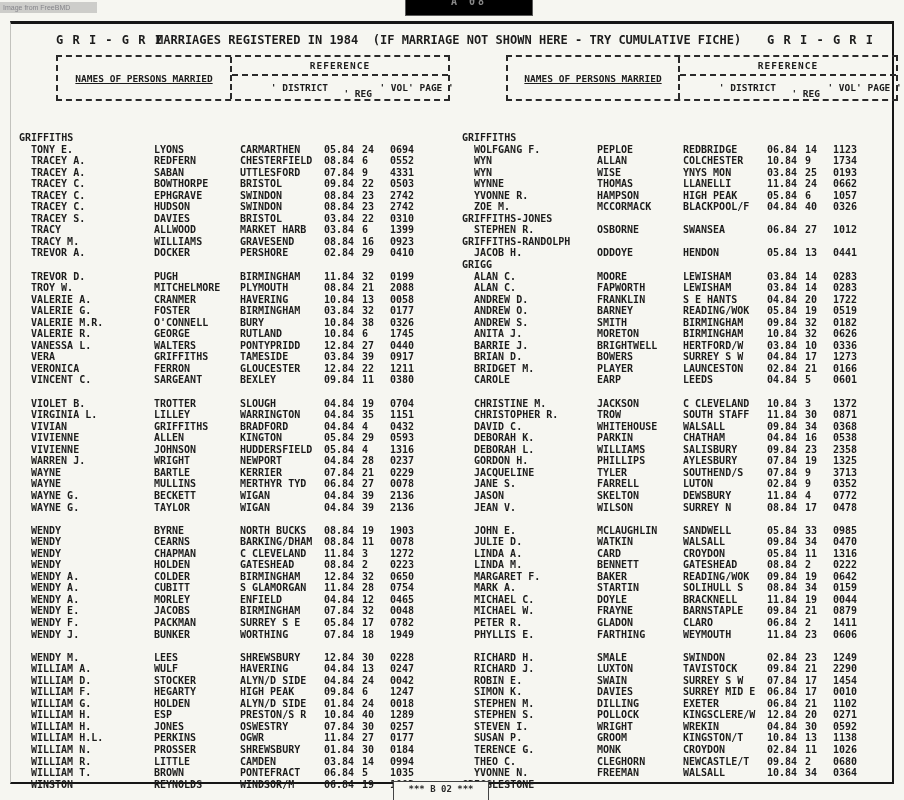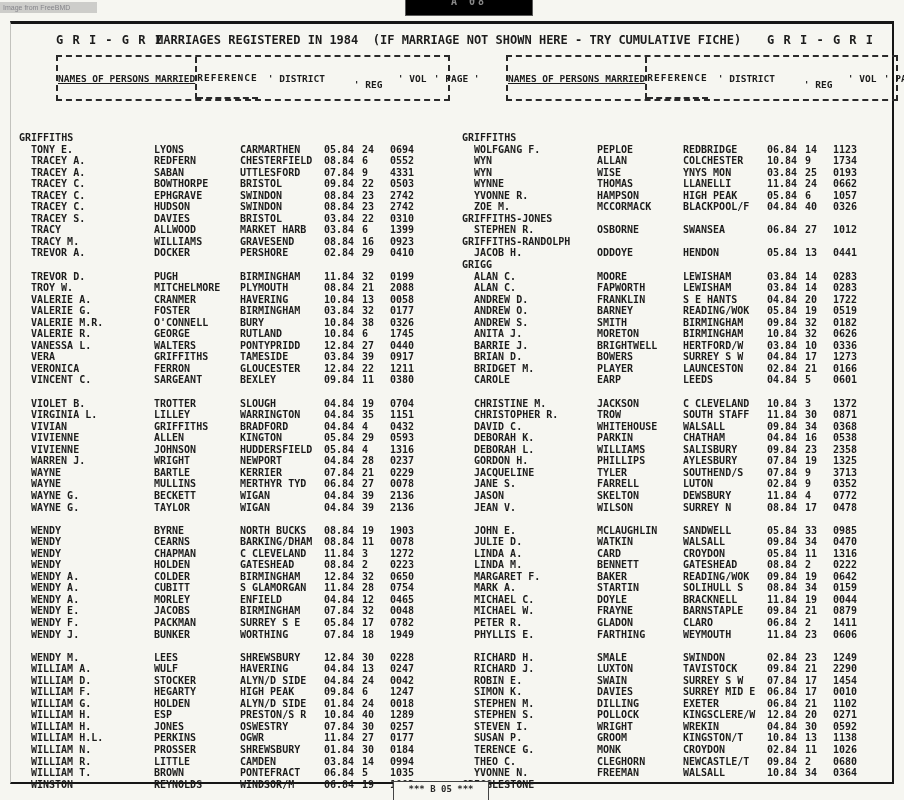--- a/index.html
+++ b/index.html
@@ -36,26 +36,26 @@
   .hdr-box{
     position:absolute;top:31px;height:42px;border:2px dashed #2a2a2a;
     display:flex;font-weight:bold;font-size:9.5px;background:transparent;
   }
   .hdr-box.pos-left{left:45px;width:390px;}
   .hdr-box.pos-right{left:495px;width:388px;}
   .names-cell{
     width:178px;display:flex;align-items:center;justify-content:center;
     border-right:2px dashed #2a2a2a;text-align:left;white-space:pre;text-decoration:underline;
   }
-  .ref-cell{flex:1;display:flex;}
+  .ref-cell{flex:1;display:flex;flex-direction:column;}
   .ref-title{
     flex:1;display:flex;align-items:center;justify-content:center;
     border-bottom:2px dashed #2a2a2a;letter-spacing:1px;
   }
-  .ref-sub{flex:1;display:flex;align-items:center;white-space:pre;}
+  .ref-sub{flex:1;display:flex;align-items:center;white-space:pre;text-align:right;}
   .ref-sub .d{width:96px;padding-left:10px;box-sizing:border-box;}
   .ref-sub .r{width:44px;margin-top:12px;}
   .ref-sub .v{width:36px;}
   .ref-sub .p{width:40px;}
   .ref-sub .d::before,.ref-sub .r::before,.ref-sub .v::before{content:"' ";color:#2a2a2a;}
   .ref-sub .p::before{content:"' ";color:#2a2a2a;}
   .ref-sub .p::after{content:" '";color:#2a2a2a;}
   .col{
     position:absolute;top:75px;font-size:10px;font-weight:bold;line-height:11.55px;
     white-space:pre;
@@ -121,15 +121,15 @@
           <span class="p">PAGE</span>
         </div>
       </div>
     </div>
 
     <div class="col rows-left" id="col-0"><div class="line surname">GRIFFITHS</div><div class="line entry"><span class="cell-name">TONY E.</span><span class="cell-spouse">LYONS</span><span class="cell-district">CARMARTHEN</span><span class="cell-reg">05.84</span><span class="cell-vol">24</span><span class="cell-page">0694</span></div><div class="line entry"><span class="cell-name">TRACEY A.</span><span class="cell-spouse">REDFERN</span><span class="cell-district">CHESTERFIELD</span><span class="cell-reg">08.84</span><span class="cell-vol">6</span><span class="cell-page">0552</span></div><div class="line entry"><span class="cell-name">TRACEY A.</span><span class="cell-spouse">SABAN</span><span class="cell-district">UTTLESFORD</span><span class="cell-reg">07.84</span><span class="cell-vol">9</span><span class="cell-page">4331</span></div><div class="line entry"><span class="cell-name">TRACEY C.</span><span class="cell-spouse">BOWTHORPE</span><span class="cell-district">BRISTOL</span><span class="cell-reg">09.84</span><span class="cell-vol">22</span><span class="cell-page">0503</span></div><div class="line entry"><span class="cell-name">TRACEY C.</span><span class="cell-spouse">EPHGRAVE</span><span class="cell-district">SWINDON</span><span class="cell-reg">08.84</span><span class="cell-vol">23</span><span class="cell-page">2742</span></div><div class="line entry"><span class="cell-name">TRACEY C.</span><span class="cell-spouse">HUDSON</span><span class="cell-district">SWINDON</span><span class="cell-reg">08.84</span><span class="cell-vol">23</span><span class="cell-page">2742</span></div><div class="line entry"><span class="cell-name">TRACEY S.</span><span class="cell-spouse">DAVIES</span><span class="cell-district">BRISTOL</span><span class="cell-reg">03.84</span><span class="cell-vol">22</span><span class="cell-page">0310</span></div><div class="line entry"><span class="cell-name">TRACY</span><span class="cell-spouse">ALLWOOD</span><span class="cell-district">MARKET HARB</span><span class="cell-reg">03.84</span><span class="cell-vol">6</span><span class="cell-page">1399</span></div><div class="line entry"><span class="cell-name">TRACY M.</span><span class="cell-spouse">WILLIAMS</span><span class="cell-district">GRAVESEND</span><span class="cell-reg">08.84</span><span class="cell-vol">16</span><span class="cell-page">0923</span></div><div class="line entry"><span class="cell-name">TREVOR A.</span><span class="cell-spouse">DOCKER</span><span class="cell-district">PERSHORE</span><span class="cell-reg">02.84</span><span class="cell-vol">29</span><span class="cell-page">0410</span></div><div class="line blank"></div><div class="line entry"><span class="cell-name">TREVOR D.</span><span class="cell-spouse">PUGH</span><span class="cell-district">BIRMINGHAM</span><span class="cell-reg">11.84</span><span class="cell-vol">32</span><span class="cell-page">0199</span></div><div class="line entry"><span class="cell-name">TROY W.</span><span class="cell-spouse">MITCHELMORE</span><span class="cell-district">PLYMOUTH</span><span class="cell-reg">08.84</span><span class="cell-vol">21</span><span class="cell-page">2088</span></div><div class="line entry"><span class="cell-name">VALERIE A.</span><span class="cell-spouse">CRANMER</span><span class="cell-district">HAVERING</span><span class="cell-reg">10.84</span><span class="cell-vol">13</span><span class="cell-page">0058</span></div><div class="line entry"><span class="cell-name">VALERIE G.</span><span class="cell-spouse">FOSTER</span><span class="cell-district">BIRMINGHAM</span><span class="cell-reg">03.84</span><span class="cell-vol">32</span><span class="cell-page">0177</span></div><div class="line entry"><span class="cell-name">VALERIE M.R.</span><span class="cell-spouse">O'CONNELL</span><span class="cell-district">BURY</span><span class="cell-reg">10.84</span><span class="cell-vol">38</span><span class="cell-page">0326</span></div><div class="line entry"><span class="cell-name">VALERIE R.</span><span class="cell-spouse">GEORGE</span><span class="cell-district">RUTLAND</span><span class="cell-reg">10.84</span><span class="cell-vol">6</span><span class="cell-page">1745</span></div><div class="line entry"><span class="cell-name">VANESSA L.</span><span class="cell-spouse">WALTERS</span><span class="cell-district">PONTYPRIDD</span><span class="cell-reg">12.84</span><span class="cell-vol">27</span><span class="cell-page">0440</span></div><div class="line entry"><span class="cell-name">VERA</span><span class="cell-spouse">GRIFFITHS</span><span class="cell-district">TAMESIDE</span><span class="cell-reg">03.84</span><span class="cell-vol">39</span><span class="cell-page">0917</span></div><div class="line entry"><span class="cell-name">VERONICA</span><span class="cell-spouse">FERRON</span><span class="cell-district">GLOUCESTER</span><span class="cell-reg">12.84</span><span class="cell-vol">22</span><span class="cell-page">1211</span></div><div class="line entry"><span class="cell-name">VINCENT C.</span><span class="cell-spouse">SARGEANT</span><span class="cell-district">BEXLEY</span><span class="cell-reg">09.84</span><span class="cell-vol">11</span><span class="cell-page">0380</span></div><div class="line blank"></div><div class="line entry"><span class="cell-name">VIOLET B.</span><span class="cell-spouse">TROTTER</span><span class="cell-district">SLOUGH</span><span class="cell-reg">04.84</span><span class="cell-vol">19</span><span class="cell-page">0704</span></div><div class="line entry"><span class="cell-name">VIRGINIA L.</span><span class="cell-spouse">LILLEY</span><span class="cell-district">WARRINGTON</span><span class="cell-reg">04.84</span><span class="cell-vol">35</span><span class="cell-page">1151</span></div><div class="line entry"><span class="cell-name">VIVIAN</span><span class="cell-spouse">GRIFFITHS</span><span class="cell-district">BRADFORD</span><span class="cell-reg">04.84</span><span class="cell-vol">4</span><span class="cell-page">0432</span></div><div class="line entry"><span class="cell-name">VIVIENNE</span><span class="cell-spouse">ALLEN</span><span class="cell-district">KINGTON</span><span class="cell-reg">05.84</span><span class="cell-vol">29</span><span class="cell-page">0593</span></div><div class="line entry"><span class="cell-name">VIVIENNE</span><span class="cell-spouse">JOHNSON</span><span class="cell-district">HUDDERSFIELD</span><span class="cell-reg">05.84</span><span class="cell-vol">4</span><span class="cell-page">1316</span></div><div class="line entry"><span class="cell-name">WARREN J.</span><span class="cell-spouse">WRIGHT</span><span class="cell-district">NEWPORT</span><span class="cell-reg">04.84</span><span class="cell-vol">28</span><span class="cell-page">0237</span></div><div class="line entry"><span class="cell-name">WAYNE</span><span class="cell-spouse">BARTLE</span><span class="cell-district">KERRIER</span><span class="cell-reg">07.84</span><span class="cell-vol">21</span><span class="cell-page">0229</span></div><div class="line entry"><span class="cell-name">WAYNE</span><span class="cell-spouse">MULLINS</span><span class="cell-district">MERTHYR TYD</span><span class="cell-reg">06.84</span><span class="cell-vol">27</span><span class="cell-page">0078</span></div><div class="line entry"><span class="cell-name">WAYNE G.</span><span class="cell-spouse">BECKETT</span><span class="cell-district">WIGAN</span><span class="cell-reg">04.84</span><span class="cell-vol">39</span><span class="cell-page">2136</span></div><div class="line entry"><span class="cell-name">WAYNE G.</span><span class="cell-spouse">TAYLOR</span><span class="cell-district">WIGAN</span><span class="cell-reg">04.84</span><span class="cell-vol">39</span><span class="cell-page">2136</span></div><div class="line blank"></div><div class="line entry"><span class="cell-name">WENDY</span><span class="cell-spouse">BYRNE</span><span class="cell-district">NORTH BUCKS</span><span class="cell-reg">08.84</span><span class="cell-vol">19</span><span class="cell-page">1903</span></div><div class="line entry"><span class="cell-name">WENDY</span><span class="cell-spouse">CEARNS</span><span class="cell-district">BARKING/DHAM</span><span class="cell-reg">08.84</span><span class="cell-vol">11</span><span class="cell-page">0078</span></div><div class="line entry"><span class="cell-name">WENDY</span><span class="cell-spouse">CHAPMAN</span><span class="cell-district">C CLEVELAND</span><span class="cell-reg">11.84</span><span class="cell-vol">3</span><span class="cell-page">1272</span></div><div class="line entry"><span class="cell-name">WENDY</span><span class="cell-spouse">HOLDEN</span><span class="cell-district">GATESHEAD</span><span class="cell-reg">08.84</span><span class="cell-vol">2</span><span class="cell-page">0223</span></div><div class="line entry"><span class="cell-name">WENDY A.</span><span class="cell-spouse">COLDER</span><span class="cell-district">BIRMINGHAM</span><span class="cell-reg">12.84</span><span class="cell-vol">32</span><span class="cell-page">0650</span></div><div class="line entry"><span class="cell-name">WENDY A.</span><span class="cell-spouse">CUBITT</span><span class="cell-district">S GLAMORGAN</span><span class="cell-reg">11.84</span><span class="cell-vol">28</span><span class="cell-page">0754</span></div><div class="line entry"><span class="cell-name">WENDY A.</span><span class="cell-spouse">MORLEY</span><span class="cell-district">ENFIELD</span><span class="cell-reg">04.84</span><span class="cell-vol">12</span><span class="cell-page">0465</span></div><div class="line entry"><span class="cell-name">WENDY E.</span><span class="cell-spouse">JACOBS</span><span class="cell-district">BIRMINGHAM</span><span class="cell-reg">07.84</span><span class="cell-vol">32</span><span class="cell-page">0048</span></div><div class="line entry"><span class="cell-name">WENDY F.</span><span class="cell-spouse">PACKMAN</span><span class="cell-district">SURREY S E</span><span class="cell-reg">05.84</span><span class="cell-vol">17</span><span class="cell-page">0782</span></div><div class="line entry"><span class="cell-name">WENDY J.</span><span class="cell-spouse">BUNKER</span><span class="cell-district">WORTHING</span><span class="cell-reg">07.84</span><span class="cell-vol">18</span><span class="cell-page">1949</span></div><div class="line blank"></div><div class="line entry"><span class="cell-name">WENDY M.</span><span class="cell-spouse">LEES</span><span class="cell-district">SHREWSBURY</span><span class="cell-reg">12.84</span><span class="cell-vol">30</span><span class="cell-page">0228</span></div><div class="line entry"><span class="cell-name">WILLIAM A.</span><span class="cell-spouse">WULF</span><span class="cell-district">HAVERING</span><span class="cell-reg">04.84</span><span class="cell-vol">13</span><span class="cell-page">0247</span></div><div class="line entry"><span class="cell-name">WILLIAM D.</span><span class="cell-spouse">STOCKER</span><span class="cell-district">ALYN/D SIDE</span><span class="cell-reg">04.84</span><span class="cell-vol">24</span><span class="cell-page">0042</span></div><div class="line entry"><span class="cell-name">WILLIAM F.</span><span class="cell-spouse">HEGARTY</span><span class="cell-district">HIGH PEAK</span><span class="cell-reg">09.84</span><span class="cell-vol">6</span><span class="cell-page">1247</span></div><div class="line entry"><span class="cell-name">WILLIAM G.</span><span class="cell-spouse">HOLDEN</span><span class="cell-district">ALYN/D SIDE</span><span class="cell-reg">01.84</span><span class="cell-vol">24</span><span class="cell-page">0018</span></div><div class="line entry"><span class="cell-name">WILLIAM H.</span><span class="cell-spouse">ESP</span><span class="cell-district">PRESTON/S R</span><span class="cell-reg">10.84</span><span class="cell-vol">40</span><span class="cell-page">1289</span></div><div class="line entry"><span class="cell-name">WILLIAM H.</span><span class="cell-spouse">JONES</span><span class="cell-district">OSWESTRY</span><span class="cell-reg">07.84</span><span class="cell-vol">30</span><span class="cell-page">0257</span></div><div class="line entry"><span class="cell-name">WILLIAM H.L.</span><span class="cell-spouse">PERKINS</span><span class="cell-district">OGWR</span><span class="cell-reg">11.84</span><span class="cell-vol">27</span><span class="cell-page">0177</span></div><div class="line entry"><span class="cell-name">WILLIAM N.</span><span class="cell-spouse">PROSSER</span><span class="cell-district">SHREWSBURY</span><span class="cell-reg">01.84</span><span class="cell-vol">30</span><span class="cell-page">0184</span></div><div class="line entry"><span class="cell-name">WILLIAM R.</span><span class="cell-spouse">LITTLE</span><span class="cell-district">CAMDEN</span><span class="cell-reg">03.84</span><span class="cell-vol">14</span><span class="cell-page">0994</span></div><div class="line entry"><span class="cell-name">WILLIAM T.</span><span class="cell-spouse">BROWN</span><span class="cell-district">PONTEFRACT</span><span class="cell-reg">06.84</span><span class="cell-vol">5</span><span class="cell-page">1035</span></div><div class="line entry"><span class="cell-name">WINSTON</span><span class="cell-spouse">REYNOLDS</span><span class="cell-district">WINDSOR/M</span><span class="cell-reg">06.84</span><span class="cell-vol">19</span><span class="cell-page">1003</span></div></div>
     <div class="col rows-right" id="col-1"><div class="line surname">GRIFFITHS</div><div class="line entry"><span class="cell-name">WOLFGANG F.</span><span class="cell-spouse">PEPLOE</span><span class="cell-district">REDBRIDGE</span><span class="cell-reg">06.84</span><span class="cell-vol">14</span><span class="cell-page">1123</span></div><div class="line entry"><span class="cell-name">WYN</span><span class="cell-spouse">ALLAN</span><span class="cell-district">COLCHESTER</span><span class="cell-reg">10.84</span><span class="cell-vol">9</span><span class="cell-page">1734</span></div><div class="line entry"><span class="cell-name">WYN</span><span class="cell-spouse">WISE</span><span class="cell-district">YNYS MON</span><span class="cell-reg">03.84</span><span class="cell-vol">25</span><span class="cell-page">0193</span></div><div class="line entry"><span class="cell-name">WYNNE</span><span class="cell-spouse">THOMAS</span><span class="cell-district">LLANELLI</span><span class="cell-reg">11.84</span><span class="cell-vol">24</span><span class="cell-page">0662</span></div><div class="line entry"><span class="cell-name">YVONNE R.</span><span class="cell-spouse">HAMPSON</span><span class="cell-district">HIGH PEAK</span><span class="cell-reg">05.84</span><span class="cell-vol">6</span><span class="cell-page">1057</span></div><div class="line entry"><span class="cell-name">ZOE M.</span><span class="cell-spouse">MCCORMACK</span><span class="cell-district">BLACKPOOL/F</span><span class="cell-reg">04.84</span><span class="cell-vol">40</span><span class="cell-page">0326</span></div><div class="line surname">GRIFFITHS-JONES</div><div class="line entry"><span class="cell-name">STEPHEN R.</span><span class="cell-spouse">OSBORNE</span><span class="cell-district">SWANSEA</span><span class="cell-reg">06.84</span><span class="cell-vol">27</span><span class="cell-page">1012</span></div><div class="line surname">GRIFFITHS-RANDOLPH</div><div class="line entry"><span class="cell-name">JACOB H.</span><span class="cell-spouse">ODDOYE</span><span class="cell-district">HENDON</span><span class="cell-reg">05.84</span><span class="cell-vol">13</span><span class="cell-page">0441</span></div><div class="line surname">GRIGG</div><div class="line entry"><span class="cell-name">ALAN C.</span><span class="cell-spouse">MOORE</span><span class="cell-district">LEWISHAM</span><span class="cell-reg">03.84</span><span class="cell-vol">14</span><span class="cell-page">0283</span></div><div class="line entry"><span class="cell-name">ALAN C.</span><span class="cell-spouse">FAPWORTH</span><span class="cell-district">LEWISHAM</span><span class="cell-reg">03.84</span><span class="cell-vol">14</span><span class="cell-page">0283</span></div><div class="line entry"><span class="cell-name">ANDREW D.</span><span class="cell-spouse">FRANKLIN</span><span class="cell-district">S E HANTS</span><span class="cell-reg">04.84</span><span class="cell-vol">20</span><span class="cell-page">1722</span></div><div class="line entry"><span class="cell-name">ANDREW O.</span><span class="cell-spouse">BARNEY</span><span class="cell-district">READING/WOK</span><span class="cell-reg">05.84</span><span class="cell-vol">19</span><span class="cell-page">0519</span></div><div class="line entry"><span class="cell-name">ANDREW S.</span><span class="cell-spouse">SMITH</span><span class="cell-district">BIRMINGHAM</span><span class="cell-reg">09.84</span><span class="cell-vol">32</span><span class="cell-page">0182</span></div><div class="line entry"><span class="cell-name">ANITA J.</span><span class="cell-spouse">MORETON</span><span class="cell-district">BIRMINGHAM</span><span class="cell-reg">10.84</span><span class="cell-vol">32</span><span class="cell-page">0626</span></div><div class="line entry"><span class="cell-name">BARRIE J.</span><span class="cell-spouse">BRIGHTWELL</span><span class="cell-district">HERTFORD/W</span><span class="cell-reg">03.84</span><span class="cell-vol">10</span><span class="cell-page">0336</span></div><div class="line entry"><span class="cell-name">BRIAN D.</span><span class="cell-spouse">BOWERS</span><span class="cell-district">SURREY S W</span><span class="cell-reg">04.84</span><span class="cell-vol">17</span><span class="cell-page">1273</span></div><div class="line entry"><span class="cell-name">BRIDGET M.</span><span class="cell-spouse">PLAYER</span><span class="cell-district">LAUNCESTON</span><span class="cell-reg">02.84</span><span class="cell-vol">21</span><span class="cell-page">0166</span></div><div class="line entry"><span class="cell-name">CAROLE</span><span class="cell-spouse">EARP</span><span class="cell-district">LEEDS</span><span class="cell-reg">04.84</span><span class="cell-vol">5</span><span class="cell-page">0601</span></div><div class="line blank"></div><div class="line entry"><span class="cell-name">CHRISTINE M.</span><span class="cell-spouse">JACKSON</span><span class="cell-district">C CLEVELAND</span><span class="cell-reg">10.84</span><span class="cell-vol">3</span><span class="cell-page">1372</span></div><div class="line entry"><span class="cell-name">CHRISTOPHER R.</span><span class="cell-spouse">TROW</span><span class="cell-district">SOUTH STAFF</span><span class="cell-reg">11.84</span><span class="cell-vol">30</span><span class="cell-page">0871</span></div><div class="line entry"><span class="cell-name">DAVID C.</span><span class="cell-spouse">WHITEHOUSE</span><span class="cell-district">WALSALL</span><span class="cell-reg">09.84</span><span class="cell-vol">34</span><span class="cell-page">0368</span></div><div class="line entry"><span class="cell-name">DEBORAH K.</span><span class="cell-spouse">PARKIN</span><span class="cell-district">CHATHAM</span><span class="cell-reg">04.84</span><span class="cell-vol">16</span><span class="cell-page">0538</span></div><div class="line entry"><span class="cell-name">DEBORAH L.</span><span class="cell-spouse">WILLIAMS</span><span class="cell-district">SALISBURY</span><span class="cell-reg">09.84</span><span class="cell-vol">23</span><span class="cell-page">2358</span></div><div class="line entry"><span class="cell-name">GORDON H.</span><span class="cell-spouse">PHILLIPS</span><span class="cell-district">AYLESBURY</span><span class="cell-reg">07.84</span><span class="cell-vol">19</span><span class="cell-page">1325</span></div><div class="line entry"><span class="cell-name">JACQUELINE</span><span class="cell-spouse">TYLER</span><span class="cell-district">SOUTHEND/S</span><span class="cell-reg">07.84</span><span class="cell-vol">9</span><span class="cell-page">3713</span></div><div class="line entry"><span class="cell-name">JANE S.</span><span class="cell-spouse">FARRELL</span><span class="cell-district">LUTON</span><span class="cell-reg">02.84</span><span class="cell-vol">9</span><span class="cell-page">0352</span></div><div class="line entry"><span class="cell-name">JASON</span><span class="cell-spouse">SKELTON</span><span class="cell-district">DEWSBURY</span><span class="cell-reg">11.84</span><span class="cell-vol">4</span><span class="cell-page">0772</span></div><div class="line entry"><span class="cell-name">JEAN V.</span><span class="cell-spouse">WILSON</span><span class="cell-district">SURREY N</span><span class="cell-reg">08.84</span><span class="cell-vol">17</span><span class="cell-page">0478</span></div><div class="line blank"></div><div class="line entry"><span class="cell-name">JOHN E.</span><span class="cell-spouse">MCLAUGHLIN</span><span class="cell-district">SANDWELL</span><span class="cell-reg">05.84</span><span class="cell-vol">33</span><span class="cell-page">0985</span></div><div class="line entry"><span class="cell-name">JULIE D.</span><span class="cell-spouse">WATKIN</span><span class="cell-district">WALSALL</span><span class="cell-reg">09.84</span><span class="cell-vol">34</span><span class="cell-page">0470</span></div><div class="line entry"><span class="cell-name">LINDA A.</span><span class="cell-spouse">CARD</span><span class="cell-district">CROYDON</span><span class="cell-reg">05.84</span><span class="cell-vol">11</span><span class="cell-page">1316</span></div><div class="line entry"><span class="cell-name">LINDA M.</span><span class="cell-spouse">BENNETT</span><span class="cell-district">GATESHEAD</span><span class="cell-reg">08.84</span><span class="cell-vol">2</span><span class="cell-page">0222</span></div><div class="line entry"><span class="cell-name">MARGARET F.</span><span class="cell-spouse">BAKER</span><span class="cell-district">READING/WOK</span><span class="cell-reg">09.84</span><span class="cell-vol">19</span><span class="cell-page">0642</span></div><div class="line entry"><span class="cell-name">MARK A.</span><span class="cell-spouse">STARTIN</span><span class="cell-district">SOLIHULL S</span><span class="cell-reg">08.84</span><span class="cell-vol">34</span><span class="cell-page">0159</span></div><div class="line entry"><span class="cell-name">MICHAEL C.</span><span class="cell-spouse">DOYLE</span><span class="cell-district">BRACKNELL</span><span class="cell-reg">11.84</span><span class="cell-vol">19</span><span class="cell-page">0044</span></div><div class="line entry"><span class="cell-name">MICHAEL W.</span><span class="cell-spouse">FRAYNE</span><span class="cell-district">BARNSTAPLE</span><span class="cell-reg">09.84</span><span class="cell-vol">21</span><span class="cell-page">0879</span></div><div class="line entry"><span class="cell-name">PETER R.</span><span class="cell-spouse">GLADON</span><span class="cell-district">CLARO</span><span class="cell-reg">06.84</span><span class="cell-vol">2</span><span class="cell-page">1411</span></div><div class="line entry"><span class="cell-name">PHYLLIS E.</span><span class="cell-spouse">FARTHING</span><span class="cell-district">WEYMOUTH</span><span class="cell-reg">11.84</span><span class="cell-vol">23</span><span class="cell-page">0606</span></div><div class="line blank"></div><div class="line entry"><span class="cell-name">RICHARD H.</span><span class="cell-spouse">SMALE</span><span class="cell-district">SWINDON</span><span class="cell-reg">02.84</span><span class="cell-vol">23</span><span class="cell-page">1249</span></div><div class="line entry"><span class="cell-name">RICHARD J.</span><span class="cell-spouse">LUXTON</span><span class="cell-district">TAVISTOCK</span><span class="cell-reg">09.84</span><span class="cell-vol">21</span><span class="cell-page">2290</span></div><div class="line entry"><span class="cell-name">ROBIN E.</span><span class="cell-spouse">SWAIN</span><span class="cell-district">SURREY S W</span><span class="cell-reg">07.84</span><span class="cell-vol">17</span><span class="cell-page">1454</span></div><div class="line entry"><span class="cell-name">SIMON K.</span><span class="cell-spouse">DAVIES</span><span class="cell-district">SURREY MID E</span><span class="cell-reg">06.84</span><span class="cell-vol">17</span><span class="cell-page">0010</span></div><div class="line entry"><span class="cell-name">STEPHEN M.</span><span class="cell-spouse">DILLING</span><span class="cell-district">EXETER</span><span class="cell-reg">06.84</span><span class="cell-vol">21</span><span class="cell-page">1102</span></div><div class="line entry"><span class="cell-name">STEPHEN S.</span><span class="cell-spouse">POLLOCK</span><span class="cell-district">KINGSCLERE/W</span><span class="cell-reg">12.84</span><span class="cell-vol">20</span><span class="cell-page">0271</span></div><div class="line entry"><span class="cell-name">STEVEN I.</span><span class="cell-spouse">WRIGHT</span><span class="cell-district">WREKIN</span><span class="cell-reg">04.84</span><span class="cell-vol">30</span><span class="cell-page">0592</span></div><div class="line entry"><span class="cell-name">SUSAN P.</span><span class="cell-spouse">GROOM</span><span class="cell-district">KINGSTON/T</span><span class="cell-reg">10.84</span><span class="cell-vol">13</span><span class="cell-page">1138</span></div><div class="line entry"><span class="cell-name">TERENCE G.</span><span class="cell-spouse">MONK</span><span class="cell-district">CROYDON</span><span class="cell-reg">02.84</span><span class="cell-vol">11</span><span class="cell-page">1026</span></div><div class="line entry"><span class="cell-name">THEO C.</span><span class="cell-spouse">CLEGHORN</span><span class="cell-district">NEWCASTLE/T</span><span class="cell-reg">09.84</span><span class="cell-vol">2</span><span class="cell-page">0680</span></div><div class="line entry"><span class="cell-name">YVONNE N.</span><span class="cell-spouse">FREEMAN</span><span class="cell-district">WALSALL</span><span class="cell-reg">10.84</span><span class="cell-vol">34</span><span class="cell-page">0364</span></div><div class="line surname">GRIGGLESTONE</div></div>
   </div>
 
   <div class="bottom-tab">
-    <span>*** B 05 ***</span>
+    <span>*** B 02 ***</span>
   </div>
 </div>
 
 </body></html>

